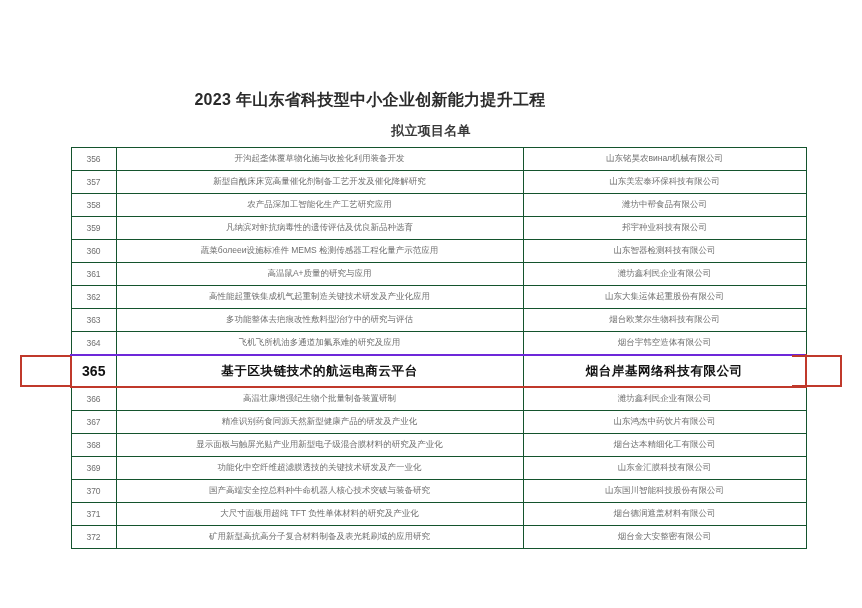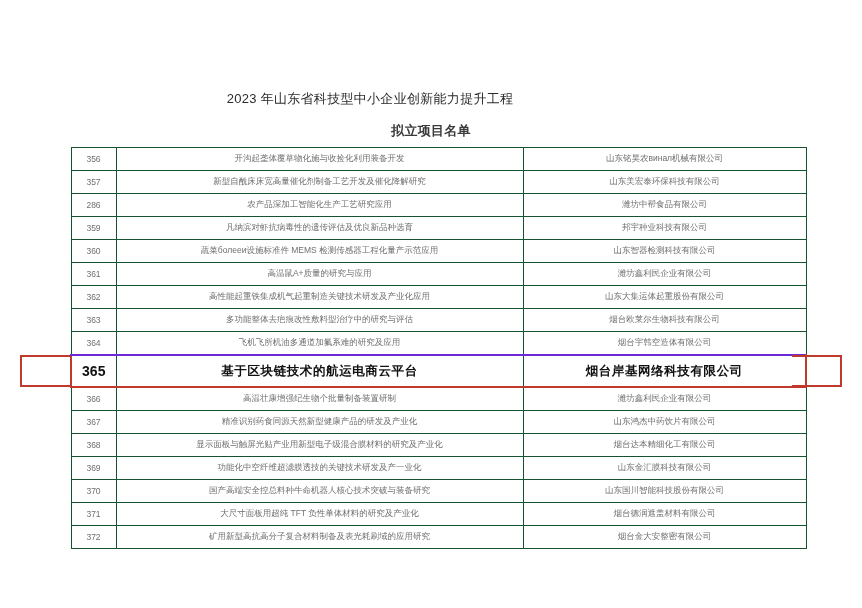--- a/index.html
+++ b/index.html
@@ -19,22 +19,22 @@
     width: 862px;
     height: 608px;
     background: #ffffff;
   }
   .doc-title {
     position: absolute;
     top: 90px;
     left: 0;
     width: 740px;
     text-align: center;
-    font-size: 13px;
-    font-weight: normal;
+    font-size: 16px;
+    font-weight: bold;
     color: #2b2b2b;
     letter-spacing: 0.3px;
   }
   .doc-subtitle {
     position: absolute;
     top: 122px;
     left: 0;
     width: 862px;
     text-align: center;
     font-size: 13px;
@@ -131,21 +131,21 @@
             <td class="col-no">356</td>
             <td class="col-name">开沟起垄体覆草物化施与收捡化利用装备开发</td>
             <td class="col-unit">山东铭昊农винал机械有限公司</td>
           </tr>
           <tr>
             <td class="col-no">357</td>
             <td class="col-name">新型自酰床床宽高量催化剂制备工艺开发及催化降解研究</td>
             <td class="col-unit">山东美宏泰环保科技有限公司</td>
           </tr>
           <tr>
-            <td class="col-no">286</td>
+            <td class="col-no">358</td>
             <td class="col-name">农产品深加工智能化生产工艺研究应用</td>
             <td class="col-unit">潍坊中帮食品有限公司</td>
           </tr>
           <tr>
             <td class="col-no">359</td>
             <td class="col-name">凡纳滨对虾抗病毒性的遗传评估及优良新品种选育</td>
             <td class="col-unit">邦宇种业科技有限公司</td>
           </tr>
           <tr>
             <td class="col-no">360</td>

